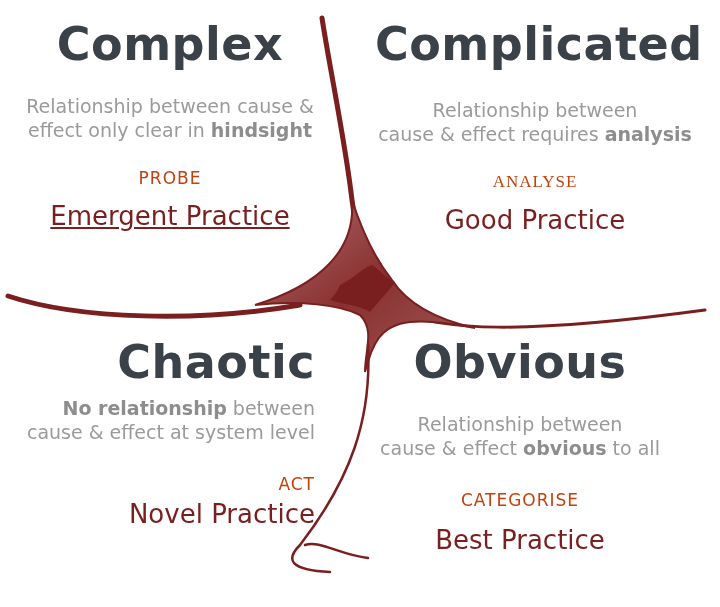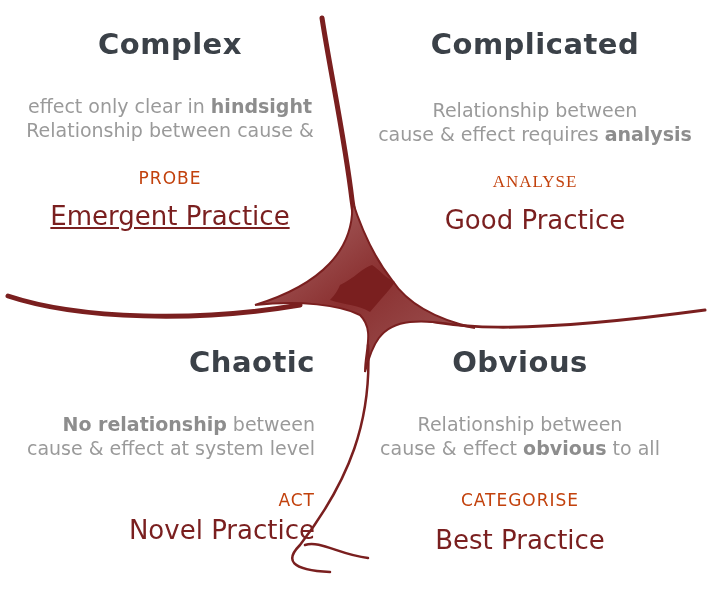--- a/index.html
+++ b/index.html
@@ -1,20 +1,20 @@
 <!DOCTYPE html>
 <html><head>
   <meta charset="utf-8">
   <style>
     html, body { margin: 0; padding: 0; background: #ffffff; }
     body { width: 720px; height: 607px; position: relative; overflow: hidden;
            font-family: "DejaVu Sans", sans-serif; }
     #diagram-svg { position: absolute; left: 0; top: 0; width: 720px; height: 607px; }
     .quad { position: absolute; text-align: center; }
-    .title { color: #3b4148; font-size: 29px; font-weight: bold; letter-spacing: 0.5px;
+    .title { color: #3b4148; font-size: 46px; font-weight: bold; letter-spacing: 0.5px;
              font-family: "DejaVu Sans", sans-serif; line-height: 44px; }
     .desc { color: #9a9a9a; font-size: 19px; line-height: 24px;
             font-family: "DejaVu Sans", sans-serif; }
     .desc b { font-weight: bold; color: #8d8d8d; }
     .action { color: #c2410c; font-size: 17px; line-height: 28px; letter-spacing: 1px;
               font-family: "DejaVu Sans", sans-serif; }
     .practice { color: #7a1f1f; font-size: 26px; line-height: 32px;
                 font-family: "DejaVu Sans", sans-serif; }
   </style>
 </head>
@@ -37,40 +37,40 @@
 
   <path d="M352 200 C 356 250, 320 285, 255 305 C 300 300, 340 305, 360 315 C 375 330, 365 350, 365 372 C 372 345, 380 325, 410 322 C 430 320, 460 325, 475 328 C 430 318, 405 300, 392 280 C 380 265, 365 240, 352 200 Z" fill="url(#centerGrad)" stroke="#7a1f1f" stroke-width="2"></path>
   <path d="M340 285 C 355 278, 362 268, 372 265 C 380 270, 385 278, 395 282 C 388 292, 380 300, 370 312 C 360 305, 345 305, 330 300 C 335 295, 338 290, 340 285 Z" fill="#7a1f1f"></path>
 
   <path d="M368 345 C 372 420, 350 480, 300 545 C 285 560, 290 570, 330 572 M305 545 C 320 540, 340 555, 368 558" fill="none" stroke="#7a1f1f" stroke-width="2.5" stroke-linecap="round"></path>
 </svg>
 
 <div class="quad" style="left:20px; top:22px; width:300px;">
   <div class="title">Complex</div>
   <div class="desc" style="margin-top:28px;">
+    <div>Relationship between cause &amp;</div>
     <div><span>effect only clear in </span><b>hindsight</b></div>
-    <div>Relationship between cause &amp;</div>
   </div>
   <div class="action" style="margin-top:22px;">PROBE</div>
   <div class="practice" style="margin-top:8px;text-decoration:underline;">Emergent Practice</div>
 </div>
 
 <div class="quad" style="left:375px; top:22px; width:320px;">
   <div class="title">Complicated</div>
   <div class="desc" style="margin-top:32px;">
     <div>Relationship between</div>
     <div><span>cause &amp; effect requires </span><b>analysis</b></div>
   </div>
   <div class="action" style="margin-top:22px;font-family:Liberation Serif, serif;">ANALYSE</div>
   <div class="practice" style="margin-top:8px;text-align:center;">Good Practice</div>
 </div>
 
 <div class="quad" style="left:15px; top:340px; width:300px;text-align:right;">
   <div class="title">Chaotic</div>
-  <div class="desc" style="margin-top:28px;">
+  <div class="desc" style="margin-top:12px;">
     <div><b>No relationship</b><span> between</span></div>
     <div>cause &amp; effect at system level</div>
   </div>
   <div class="action" style="margin-top:26px;">ACT</div>
   <div class="practice" style="">Novel Practice</div>
 </div>
 
 <div class="quad" style="left:365px; top:340px; width:310px;">
   <div class="title">Obvious</div>
   <div class="desc" style="margin-top:28px;">

